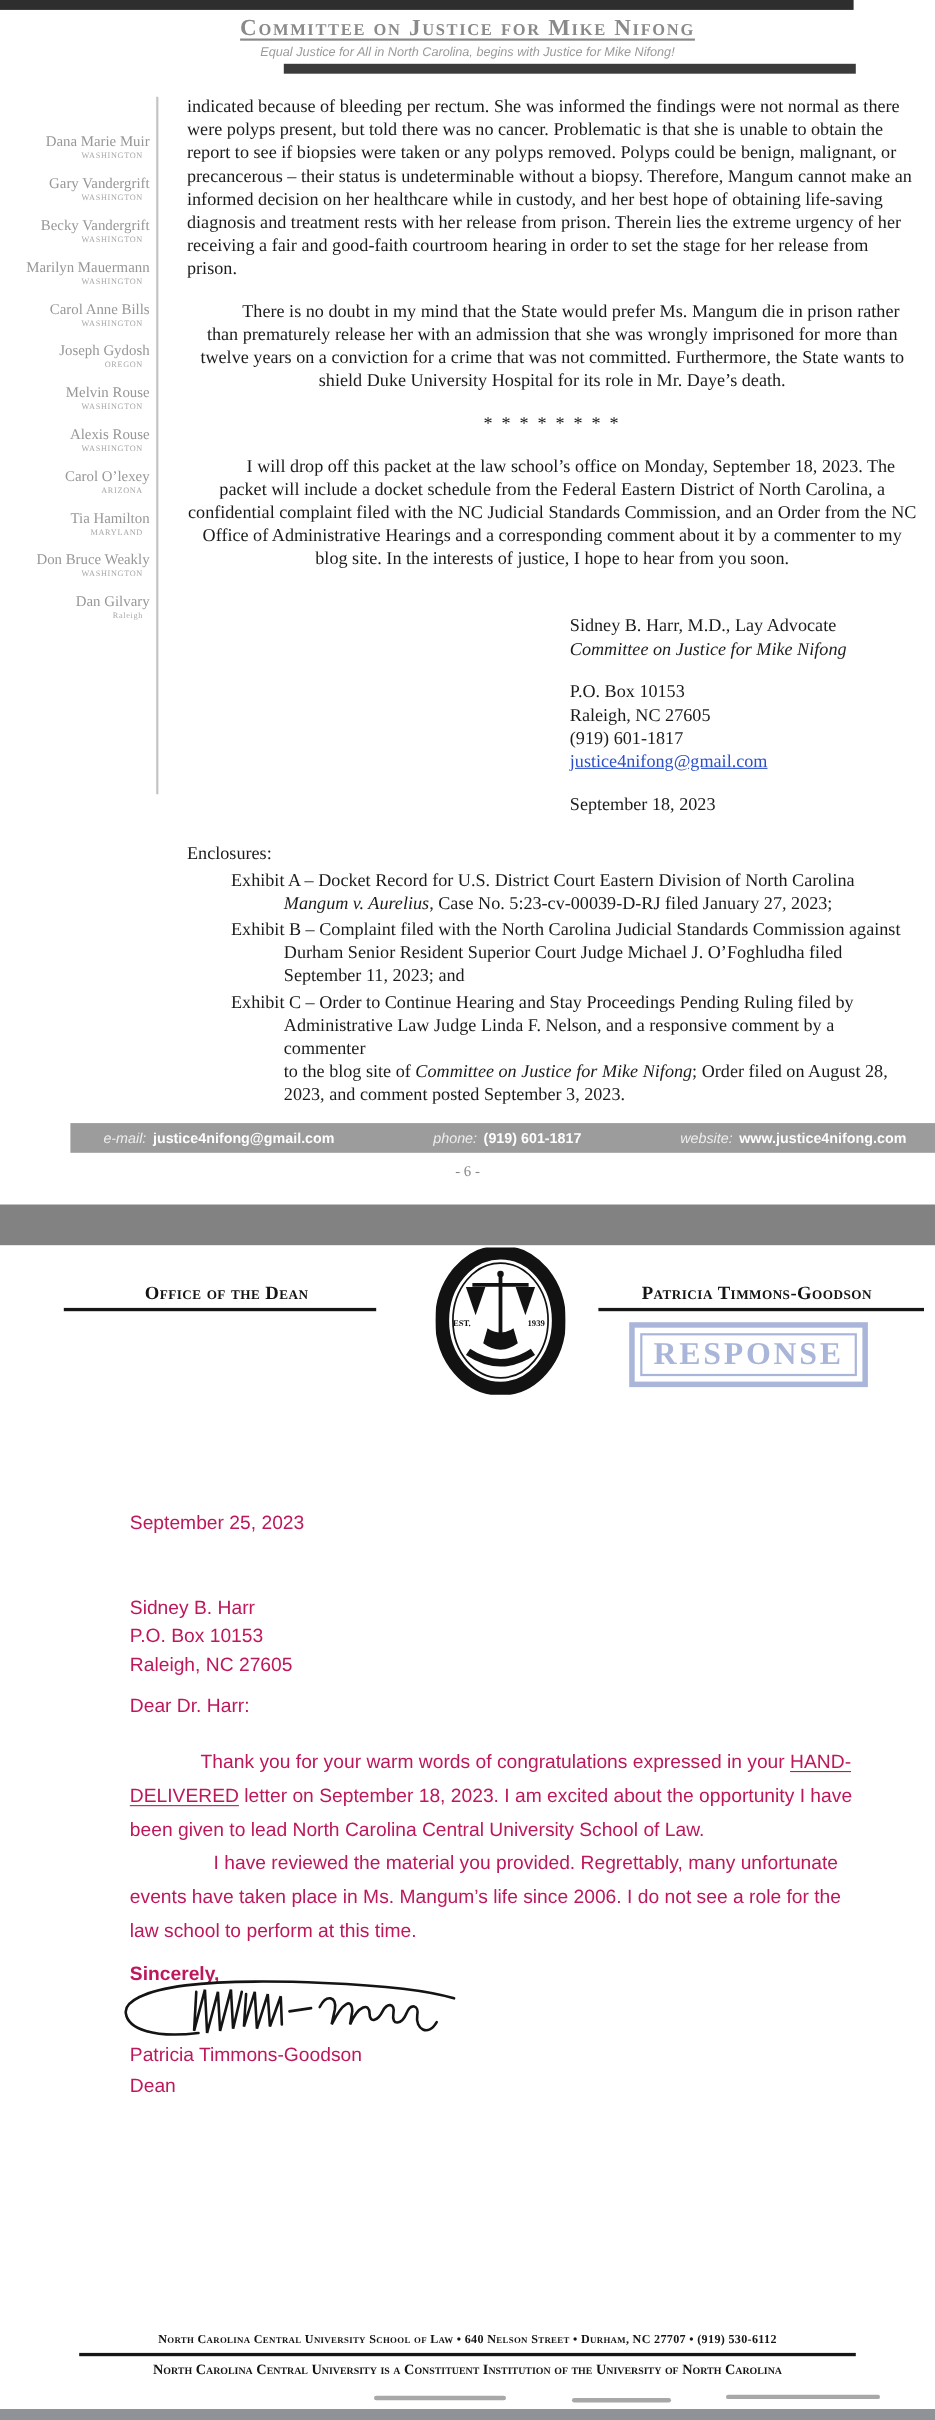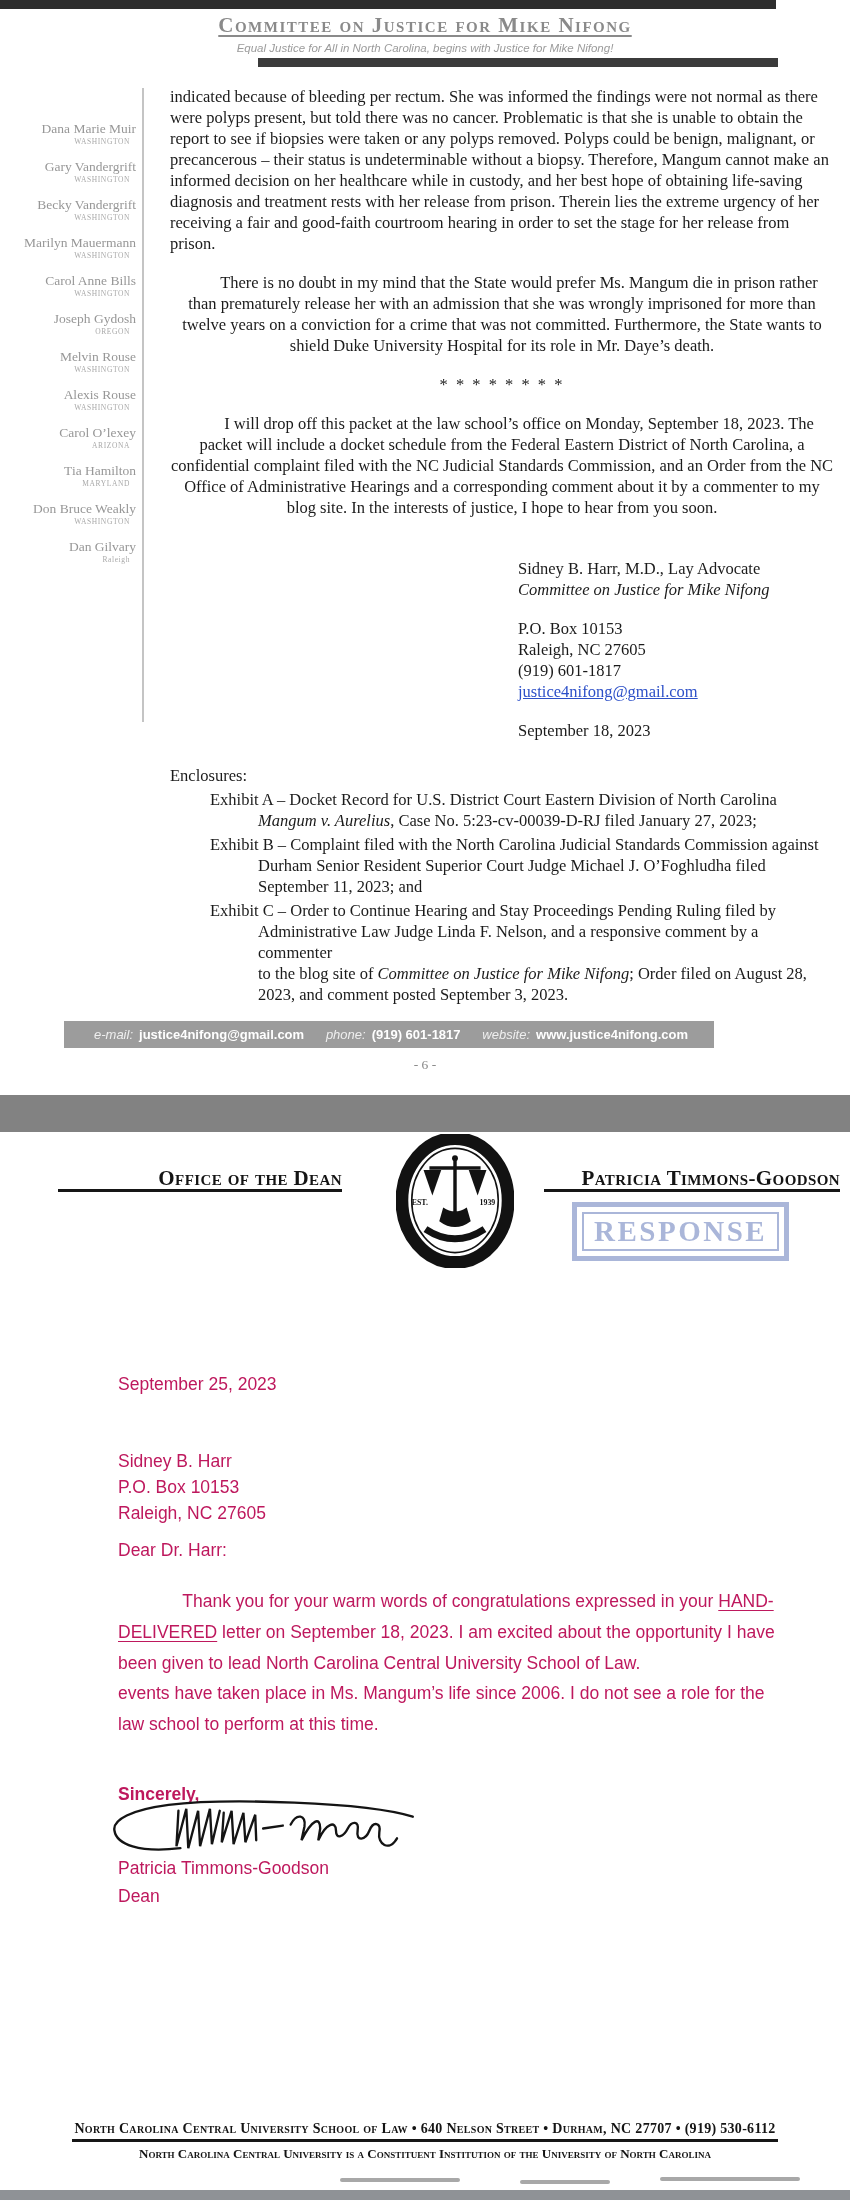--- a/index.html
+++ b/index.html
@@ -37,37 +37,37 @@
   .p1-signature div, .p1-signature a { display:block; line-height:21px; }
   .gap { height:18px; }
   .email-link { color:#2d50c8; text-decoration:underline; }
 
   .p1-enclosures { margin-top:24px; }
   .p1-enclosures .l1 { margin-left:40px; }
   .p1-enclosures .l2 { margin-left:88px; }
   .enc-item { margin-top:3px; }
 
   .p1-footerbar {
-    position:absolute; left:64px; top:1021px; width:650px; height:27px; background:#9c9c9c;
+    position:absolute; left:64px; top:1021px; width:786px; height:27px; background:#9c9c9c;
     color:#ffffff; display:flex; align-items:center; justify-content:space-between;
     font-family:"Liberation Sans", sans-serif; font-size:13px; padding:0 26px 0 30px; box-sizing:border-box;
   }
   .p1-footerbar i { color:#efefef; font-weight:normal; }
   .p1-footerbar b { margin-left:6px; font-weight:bold; }
   .p1-pagenum { position:absolute; left:0; top:1057px; width:850px; text-align:center; font-size:13.5px; color:#878787; }
 
   
   .band1 { position:absolute; left:0; top:1095px; width:850px; height:37px; background:#828282; }
   .band2 { position:absolute; left:0; top:2190px; width:850px; height:10px; background:#8f9296; }
   .artifact { position:absolute; height:4px; background:#a8a8a8; border-radius:2px; }
 
   
   .p2-office, .p2-dean {
-    position:absolute; top:1166px; text-align:right; font-variant:small-caps; font-weight:bold;
-    font-size:21px; letter-spacing:0.4px; color:#141414;
+    position:absolute; top:1166px; text-align:center; font-variant:small-caps; font-weight:bold;
+    font-size:17px; letter-spacing:0.4px; color:#141414;
   }
   .p2-office { left:70px;  width:272px; }
   .p2-dean   { left:536px; width:304px; }
   .p2-rule { position:absolute; top:1189px; height:3px; background:#161616; }
   .p2-rule-left  { left:58px;  width:284px; }
   .p2-rule-right { left:544px; width:296px; }
   .p2-seal { position:absolute; left:396px; top:1134px; width:118px; height:134px; }
 
   .p2-stamp {
     position:absolute; left:572px; top:1202px; border:5px solid #a3b0d6; padding:5px; opacity:0.92;
@@ -86,21 +86,21 @@
   .p2-para1 { top:1586px; }
   .p2-para2 { top:1678px; }
   .pl.indent { text-indent:40px; }
   .p2-closing { top:1784px;font-weight:bold; }
   .p2-sig { position:absolute; left:105px; top:1797px; width:330px; height:64px; }
   .p2-signer { top:1858px; }
   .p2-signer-title { top:1886px; }
 
   .p2-footer { position:absolute; left:32px; top:2121px; width:786px; text-align:center;
     font-variant:small-caps; font-weight:bold; color:#141414; }
-  .p2-footer-line1 { font-size:14px; letter-spacing:0.3px; }
+  .p2-footer-line1 { font-size:11px; letter-spacing:0.3px; }
   .p2-footer-rule { position:absolute; left:72px; top:2139px; width:706px; height:3px; background:#161616; }
   .p2-footer-line2 { position:absolute; left:32px; top:2146px; width:786px; text-align:center;
     font-variant:small-caps; font-weight:bold; font-size:13px; color:#141414; }
 </style>
 </head>
 <body>
 
 <div id="canvas">
 
   <div class="p1-topbar"></div>
@@ -254,20 +254,21 @@
 
   <div class="p2-text p2-salutation">Dear Dr. Harr:</div>
 
   <div class="p2-text p2-para p2-para1">
     <div class="pl indent"><span>Thank you for your warm words of congratulations expressed in your </span><span class="u">HAND-</span></div>
     <div class="pl"><span class="u">DELIVERED</span><span> letter on September 18, 2023. I am excited about the opportunity I have</span></div>
     <div class="pl">been given to lead North Carolina Central University School of Law.</div>
   </div>
 
   <div class="p2-text p2-para p2-para2">
+    <div class="pl indent">I have reviewed the material you provided. Regrettably, many unfortunate</div>
     <div class="pl">events have taken place in Ms. Mangum’s life since 2006. I do not see a role for the</div>
     <div class="pl">law school to perform at this time.</div>
   </div>
 
   <div class="p2-text p2-closing">Sincerely,</div>
 
   <svg class="p2-sig" viewBox="0 0 330 65">
     <g fill="none" stroke="#141414" stroke-width="2.4" stroke-linecap="round">
       <path d="M310,20 C262,5 120,1 62,8 C24,13 5,23 7,34 C9,48 32,57 74,52"></path>
       <path d="M72,14 L70,50 L80,12 L82,52 L92,14 L94,50 L104,12 L106,48 L114,14"></path>

